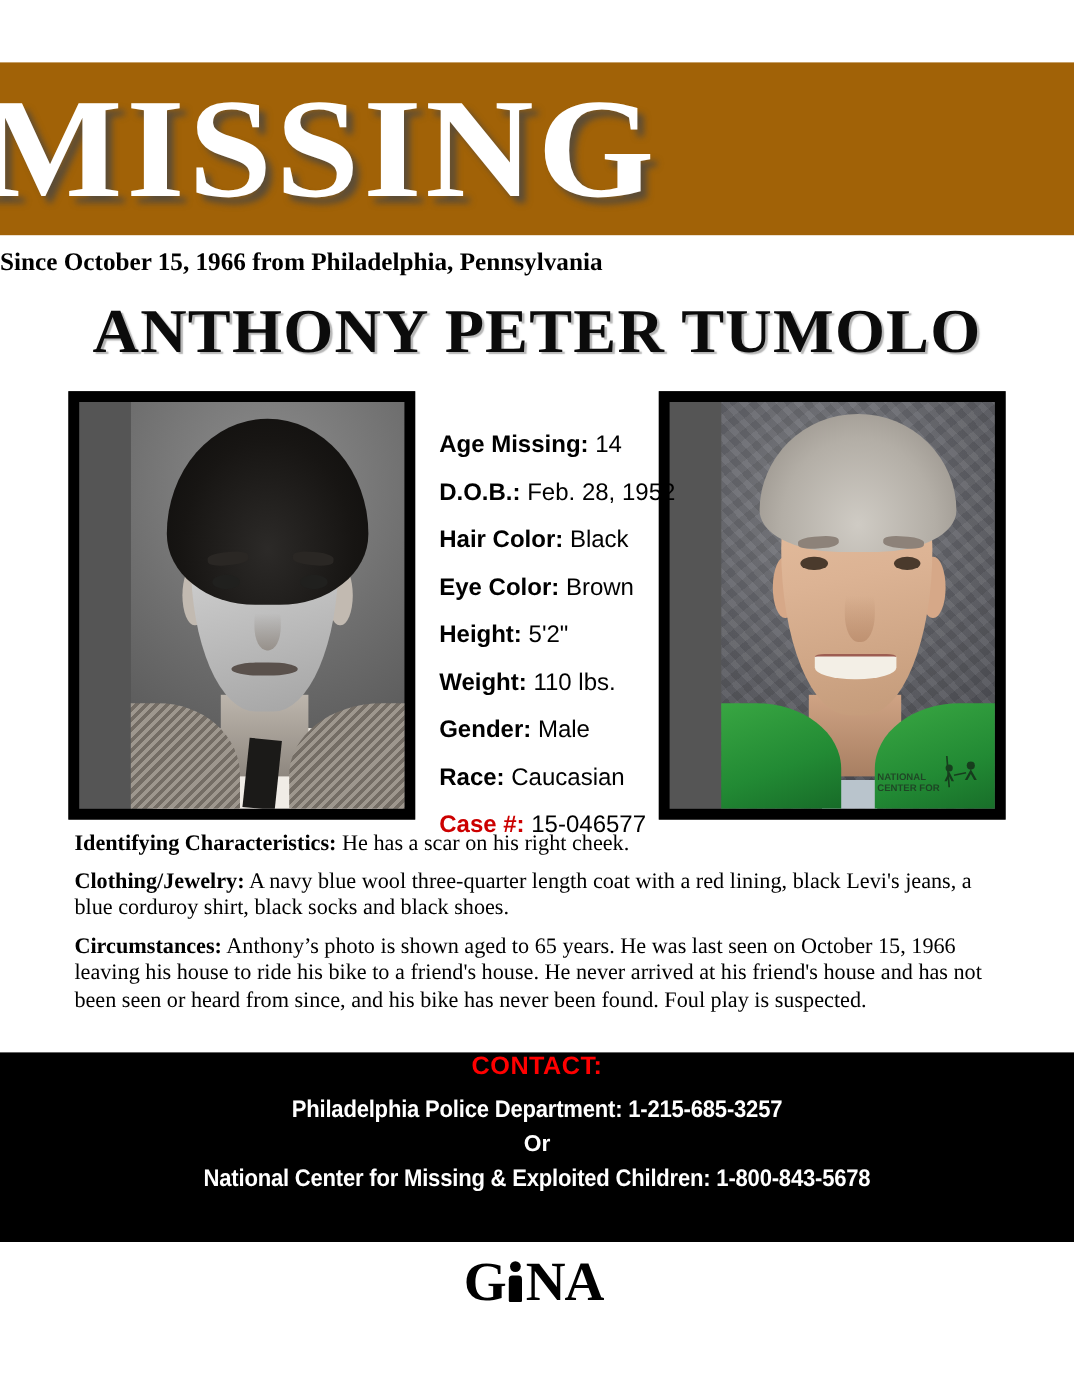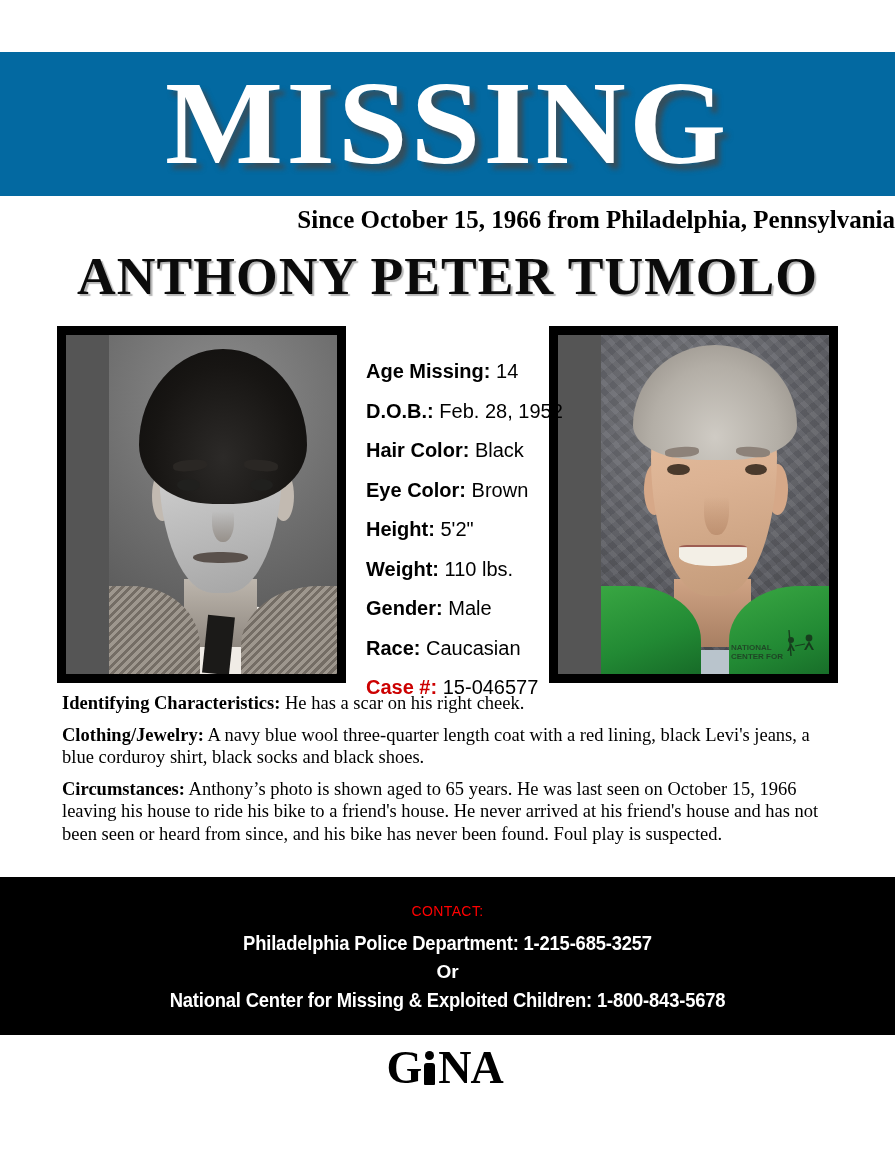--- a/index.html
+++ b/index.html
@@ -16,46 +16,45 @@
     overflow: hidden;
   }
 
   
   .banner {
     position: absolute;
     left: 0;
     top: 52px;
     width: 895px;
     height: 144px;
-    background: #0369a1;
+    background: #a16207;
     display: flex;
     align-items: center;
-    justify-content: center;
   }
   .banner-word {
     font-family: "Liberation Serif", serif;
     font-weight: bold;
     font-size: 118px;
     line-height: 1;
     letter-spacing: 3px;
     color: #ffffff;
     text-shadow: 5px 6px 5px rgba(70,70,70,0.75);
     transform: scaleX(1.06);
   }
 
   
   .since-line {
     position: absolute;
     left: 0;
     top: 206px;
     width: 895px;
-    text-align: right;
+    text-align: left;
     font-family: "Liberation Serif", serif;
     font-weight: bold;
-    font-size: 25px;
+    font-size: 21px;
     color: #000000;
     letter-spacing: 0px;
   }
   .person-name {
     position: absolute;
     left: 0;
     top: 248px;
     width: 895px;
     text-align: center;
     font-family: "Liberation Serif", serif;
@@ -281,23 +280,22 @@
     left: 0;
     top: 877px;
     width: 895px;
     height: 158px;
     background: #000000;
     text-align: center;
     font-family: "Liberation Sans", sans-serif;
   }
   .contact-heading {
     color: #ff0000;
-    font-weight: normal;
-    font-size: 14px;
-    padding-top: 26px;
+    font-weight: bold;
+    font-size: 21px;
     letter-spacing: 0.4px;
   }
   .contact-line {
     color: #ffffff;
     font-weight: bold;
     font-size: 20px;
     margin-top: 13px;
     transform: scaleX(0.92);
     letter-spacing: -0.2px;
   }

